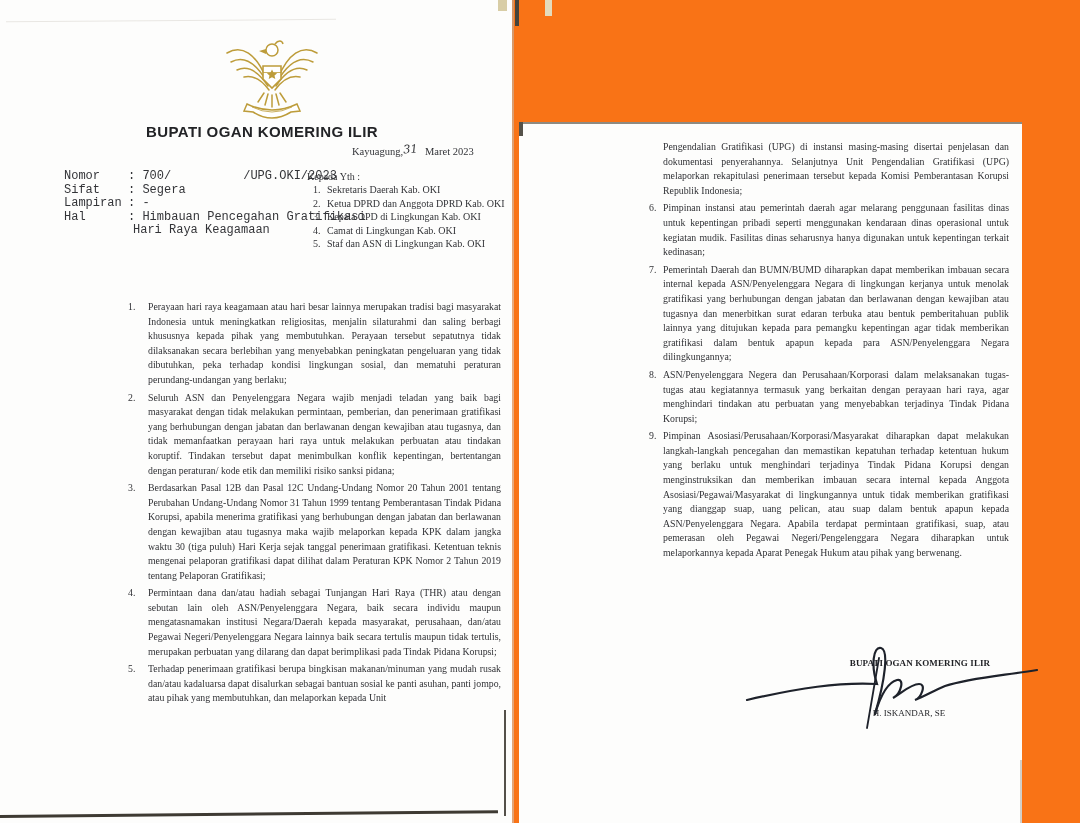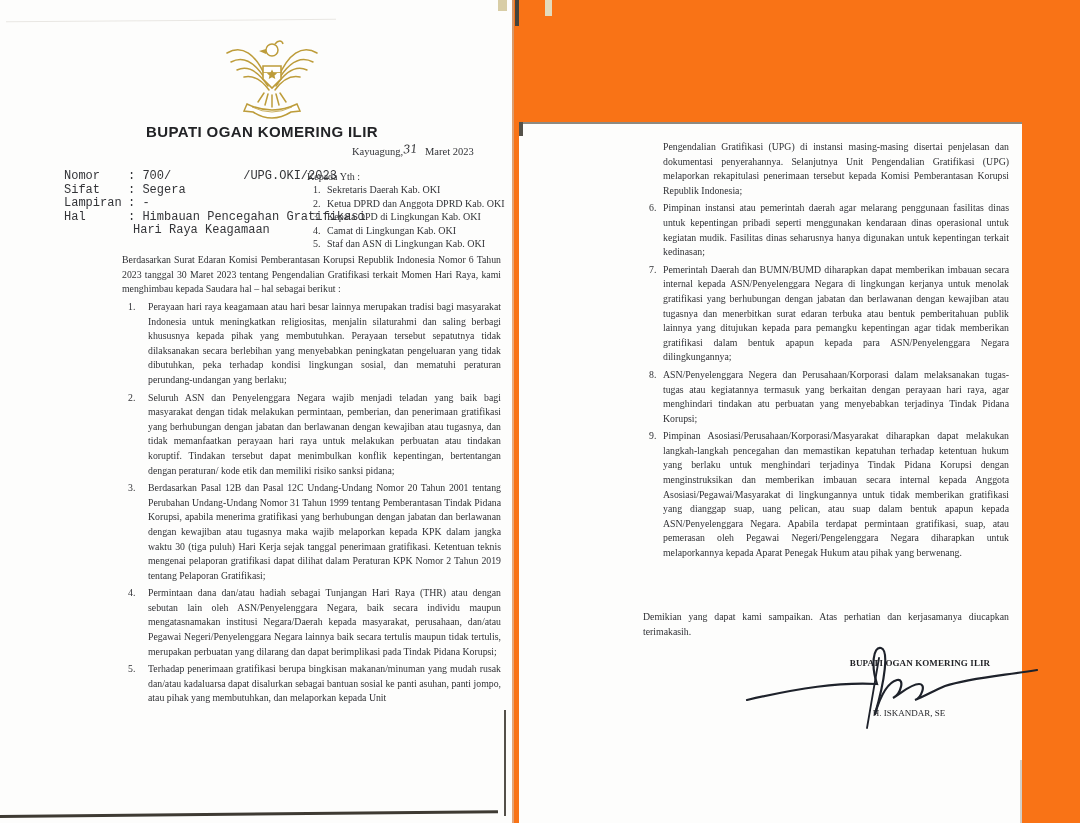--- a/index.html
+++ b/index.html
@@ -156,21 +156,20 @@
       <div class="rcp-row">
         <span class="rcp-num">4.</span>
         <span>Camat di Lingkungan Kab. OKI</span>
       </div>
       <div class="rcp-row">
         <span class="rcp-num">5.</span>
         <span>Staf dan ASN di Lingkungan Kab. OKI</span>
       </div>
     </div>
 
-    <div id="intro" class="body-text">Berdasarkan Surat Edaran Komisi Pemberantasan Korupsi Republik Indonesia Nomor 6 Tahun 2023 tanggal 30 Maret 2023 tentang Pengendalian Gratifikasi terkait Momen Hari Raya, kami menghimbau kepada Saudara hal – hal sebagai berikut :</div>
 
     <div id="items-left">
       <div class="item body-text">
         <span class="item-num">1.</span>
         <span>Perayaan hari raya keagamaan atau hari besar lainnya merupakan tradisi bagi masyarakat Indonesia untuk meningkatkan religiositas, menjalin silaturahmi dan saling berbagi khususnya kepada pihak yang membutuhkan. Perayaan tersebut sepatutnya tidak dilaksanakan secara berlebihan yang menyebabkan peningkatan pengeluaran yang tidak dibutuhkan, peka terhadap kondisi lingkungan sosial, dan mematuhi peraturan perundang-undangan yang berlaku;</span>
       </div>
       <div class="item body-text">
         <span class="item-num">2.</span>
         <span>Seluruh ASN dan Penyelenggara Negara wajib menjadi teladan yang baik bagi masyarakat dengan tidak melakukan permintaan, pemberian, dan penerimaan gratifikasi yang berhubungan dengan jabatan dan berlawanan dengan kewajiban atau tugasnya, dan tidak memanfaatkan perayaan hari raya untuk melakukan perbuatan atau tindakan koruptif. Tindakan tersebut dapat menimbulkan konflik kepentingan, bertentangan dengan peraturan/ kode etik dan memiliki risiko sanksi pidana;</span>
       </div>
@@ -204,21 +203,20 @@
       <div class="item-r body-text">
         <span class="item-num">8.</span>
         <span>ASN/Penyelenggara Negera dan Perusahaan/Korporasi dalam melaksanakan tugas-tugas atau kegiatannya termasuk yang berkaitan dengan perayaan hari raya, agar menghindari tindakan atu perbuatan yang menyebabkan terjadinya Tindak Pidana Korupsi;</span>
       </div>
       <div class="item-r body-text">
         <span class="item-num">9.</span>
         <span>Pimpinan Asosiasi/Perusahaan/Korporasi/Masyarakat diharapkan dapat melakukan langkah-langkah pencegahan dan memastikan kepatuhan terhadap ketentuan hukum yang berlaku untuk menghindari terjadinya Tindak Pidana Korupsi dengan menginstruksikan dan memberikan imbauan secara internal kepada Anggota Asosiasi/Pegawai/Masyarakat di lingkungannya untuk tidak memberikan gratifikasi yang dianggap suap, uang pelican, atau suap dalam bentuk apapun kepada ASN/Penyelenggara Negara. Apabila terdapat permintaan gratifikasi, suap, atau pemerasan oleh Pegawai Negeri/Pengelenggara Negara diharapkan untuk melaporkannya kepada Aparat Penegak Hukum atau pihak yang berwenang.</span>
       </div>
     </div>
 
-    <div id="closing" class="body-text">Demikian yang dapat kami sampaikan. Atas perhatian dan kerjasamanya diucapkan terimakasih.</div>
 
     <div id="sig-title">BUPATI OGAN KOMERING ILIR</div>
 
     <svg id="sig-scribble" viewBox="0 0 310 110">
       <g fill="none" stroke="#1e222b" stroke-width="2.2" stroke-linecap="round">
         <path d="M8 64 C60 52 100 46 138 48 C132 30 134 10 142 12 C150 14 146 44 136 78"></path>
         <path d="M136 78 C142 58 150 46 158 44 C166 42 162 58 154 62 C164 56 172 48 180 48 C188 48 182 62 176 64 C186 60 196 54 206 50 C230 42 260 40 298 34"></path>
         <path d="M140 22 L128 92" stroke-width="1.8"></path>
       </g>
     </svg>

